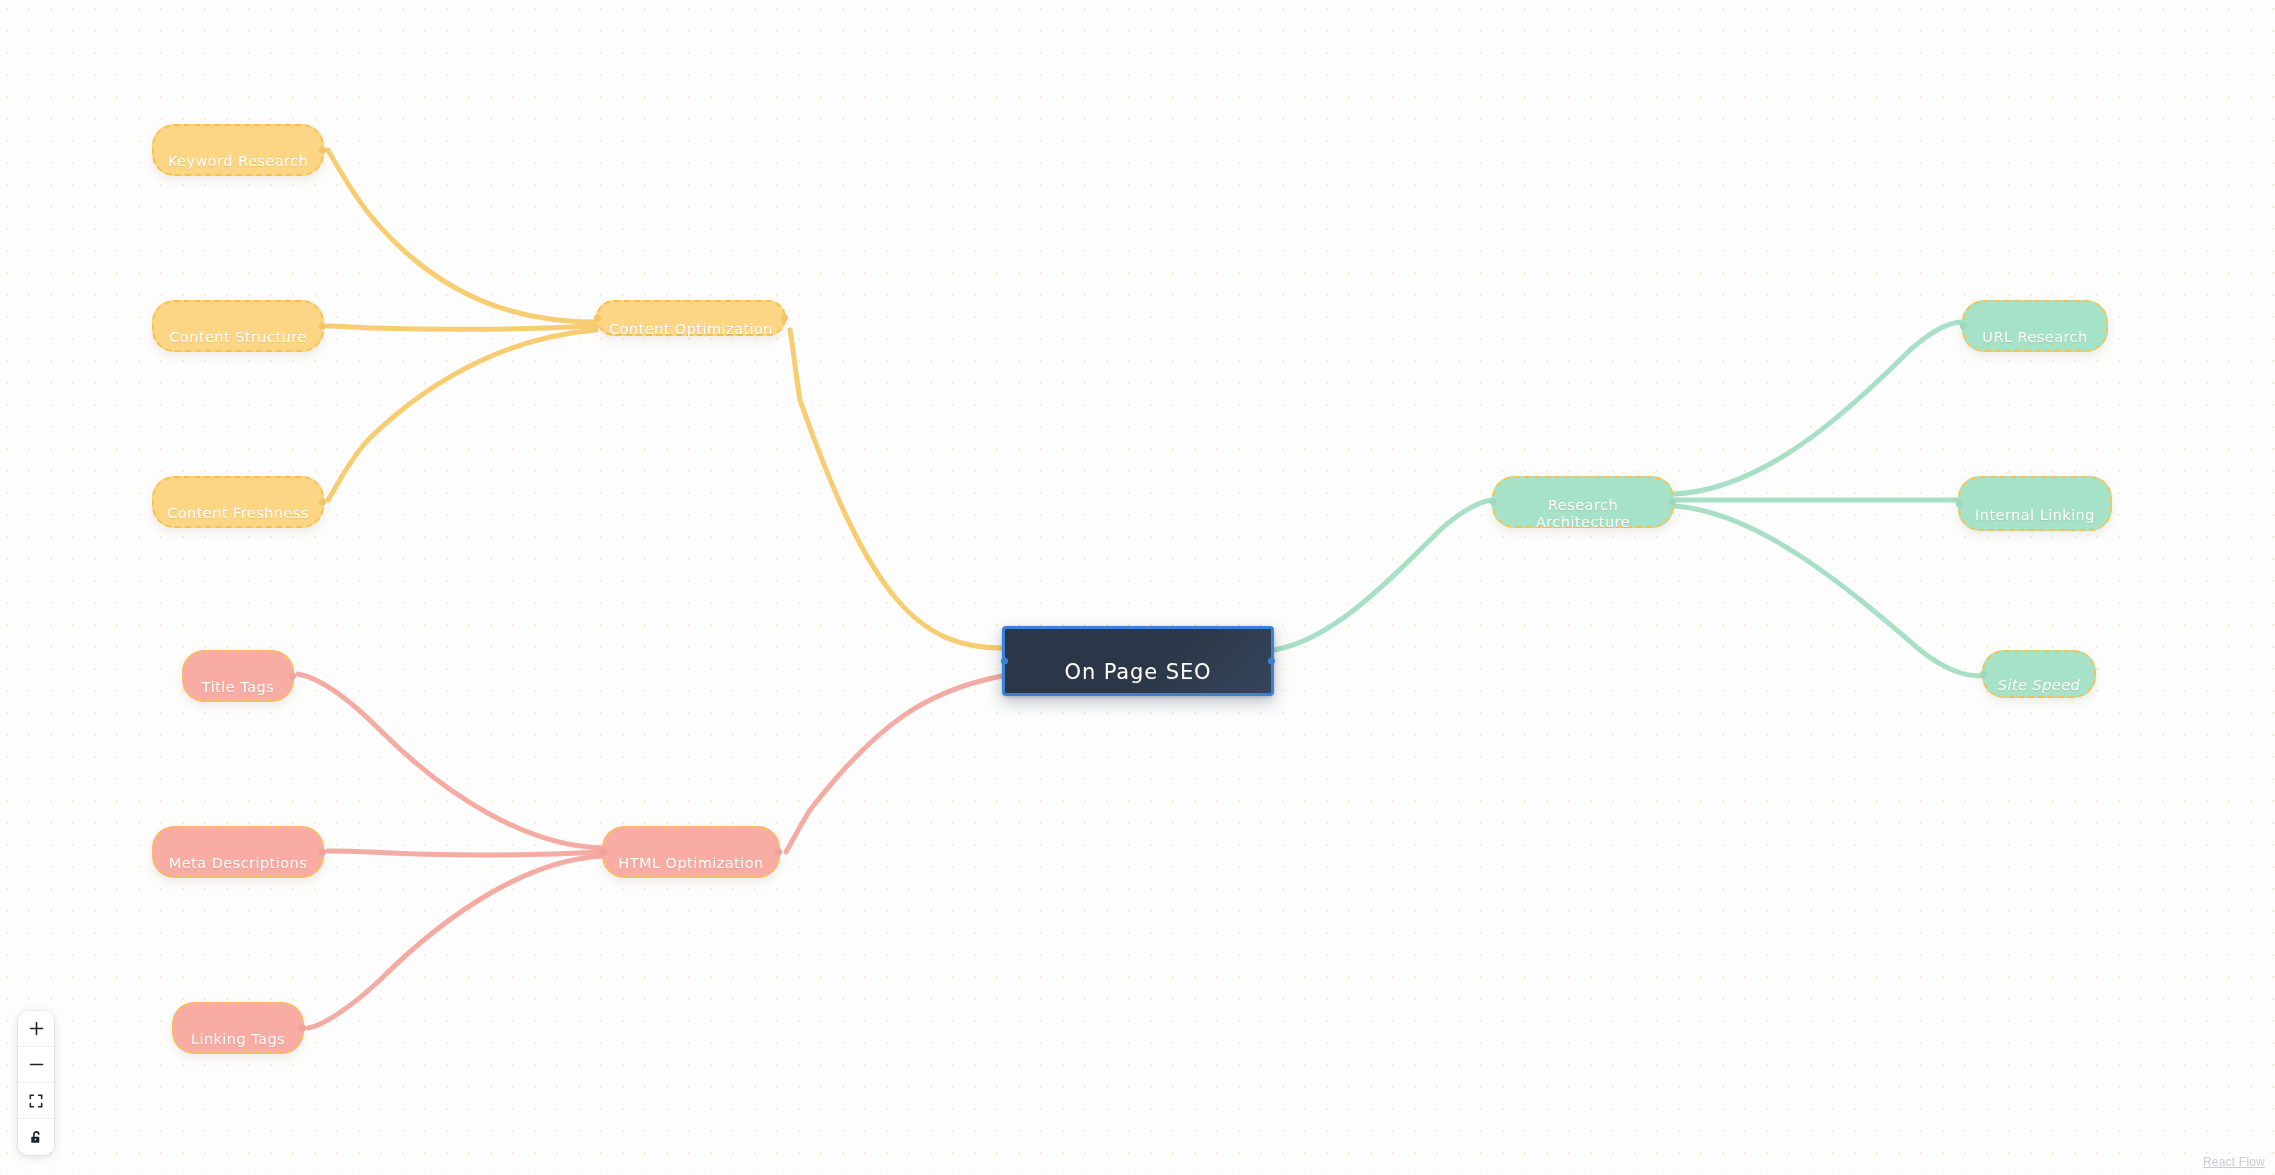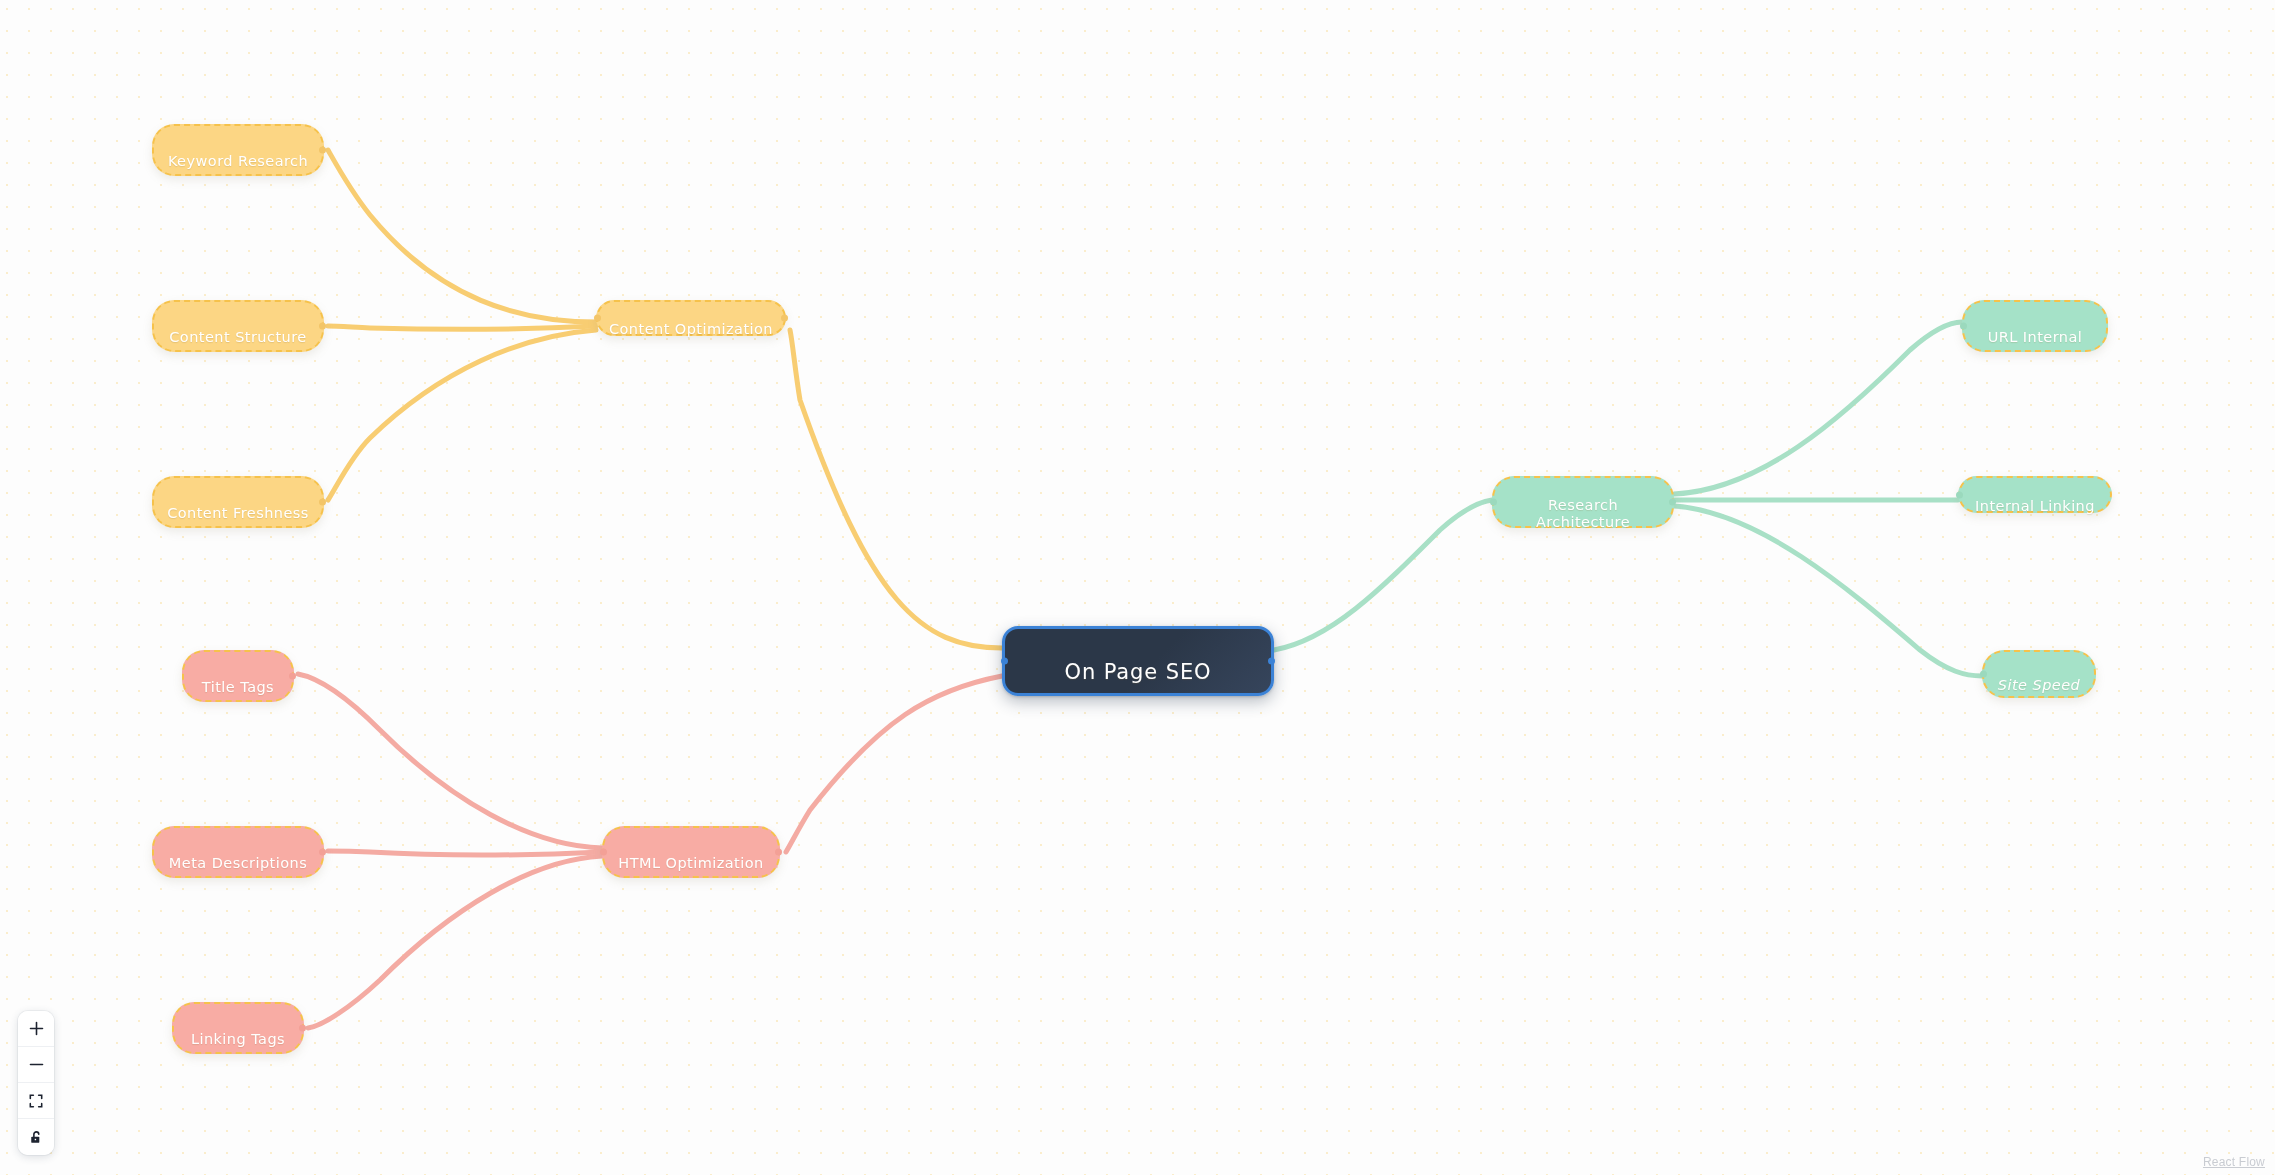--- a/index.html
+++ b/index.html
@@ -39,21 +39,21 @@
     text-align: center;
     color: #ffffff;
     user-select: none;
     cursor: grab;
   }
 
   
   .node-root {
     background: linear-gradient(135deg, #2b3748 0%, #2b3748 55%, #36455c 100%);
     border: 3px solid #3b82d6;
-    border-radius: 16px;
+    border-radius: 4px;
     box-shadow: 0 6px 16px rgba(30, 45, 70, 0.30),
                 0 1px 3px rgba(30, 45, 70, 0.22);
     font-size: 21px;
     letter-spacing: 0.9px;
     font-weight: 400;
   }
 
   
   .node-topic {
     border-radius: 22px;
@@ -204,25 +204,25 @@
     <span class="handle handle-r h-pink"></span>
   </div>
 
   <div class="rf-node node-topic node-green" style="left:1492px; top:476px; width:182px; height:52px;">
     <span class="node-label">Research Architecture</span>
     <span class="handle handle-l h-green"></span>
     <span class="handle handle-r h-green"></span>
   </div>
 
   <div class="rf-node node-topic node-green" style="left:1962px; top:300px; width:146px; height:52px;">
-    <span class="node-label">URL Internal</span>
-    <span class="handle handle-l h-green"></span>
-  </div>
-
-  <div class="rf-node node-topic node-green" style="left:1958px; top:476px; width:154px; height:37px;">
+    <span class="node-label">URL Research</span>
+    <span class="handle handle-l h-green"></span>
+  </div>
+
+  <div class="rf-node node-topic node-green" style="left:1958px; top:476px; width:154px; height:55px;">
     <span class="node-label">Internal Linking</span>
     <span class="handle handle-l h-green"></span>
   </div>
 
   <div class="rf-node node-topic node-green" style="left:1982px; top:650px; width:114px; height:48px;font-style:italic;">
     <span class="node-label">Site Speed</span>
     <span class="handle handle-l h-green"></span>
   </div>
 
   <div id="controls">

